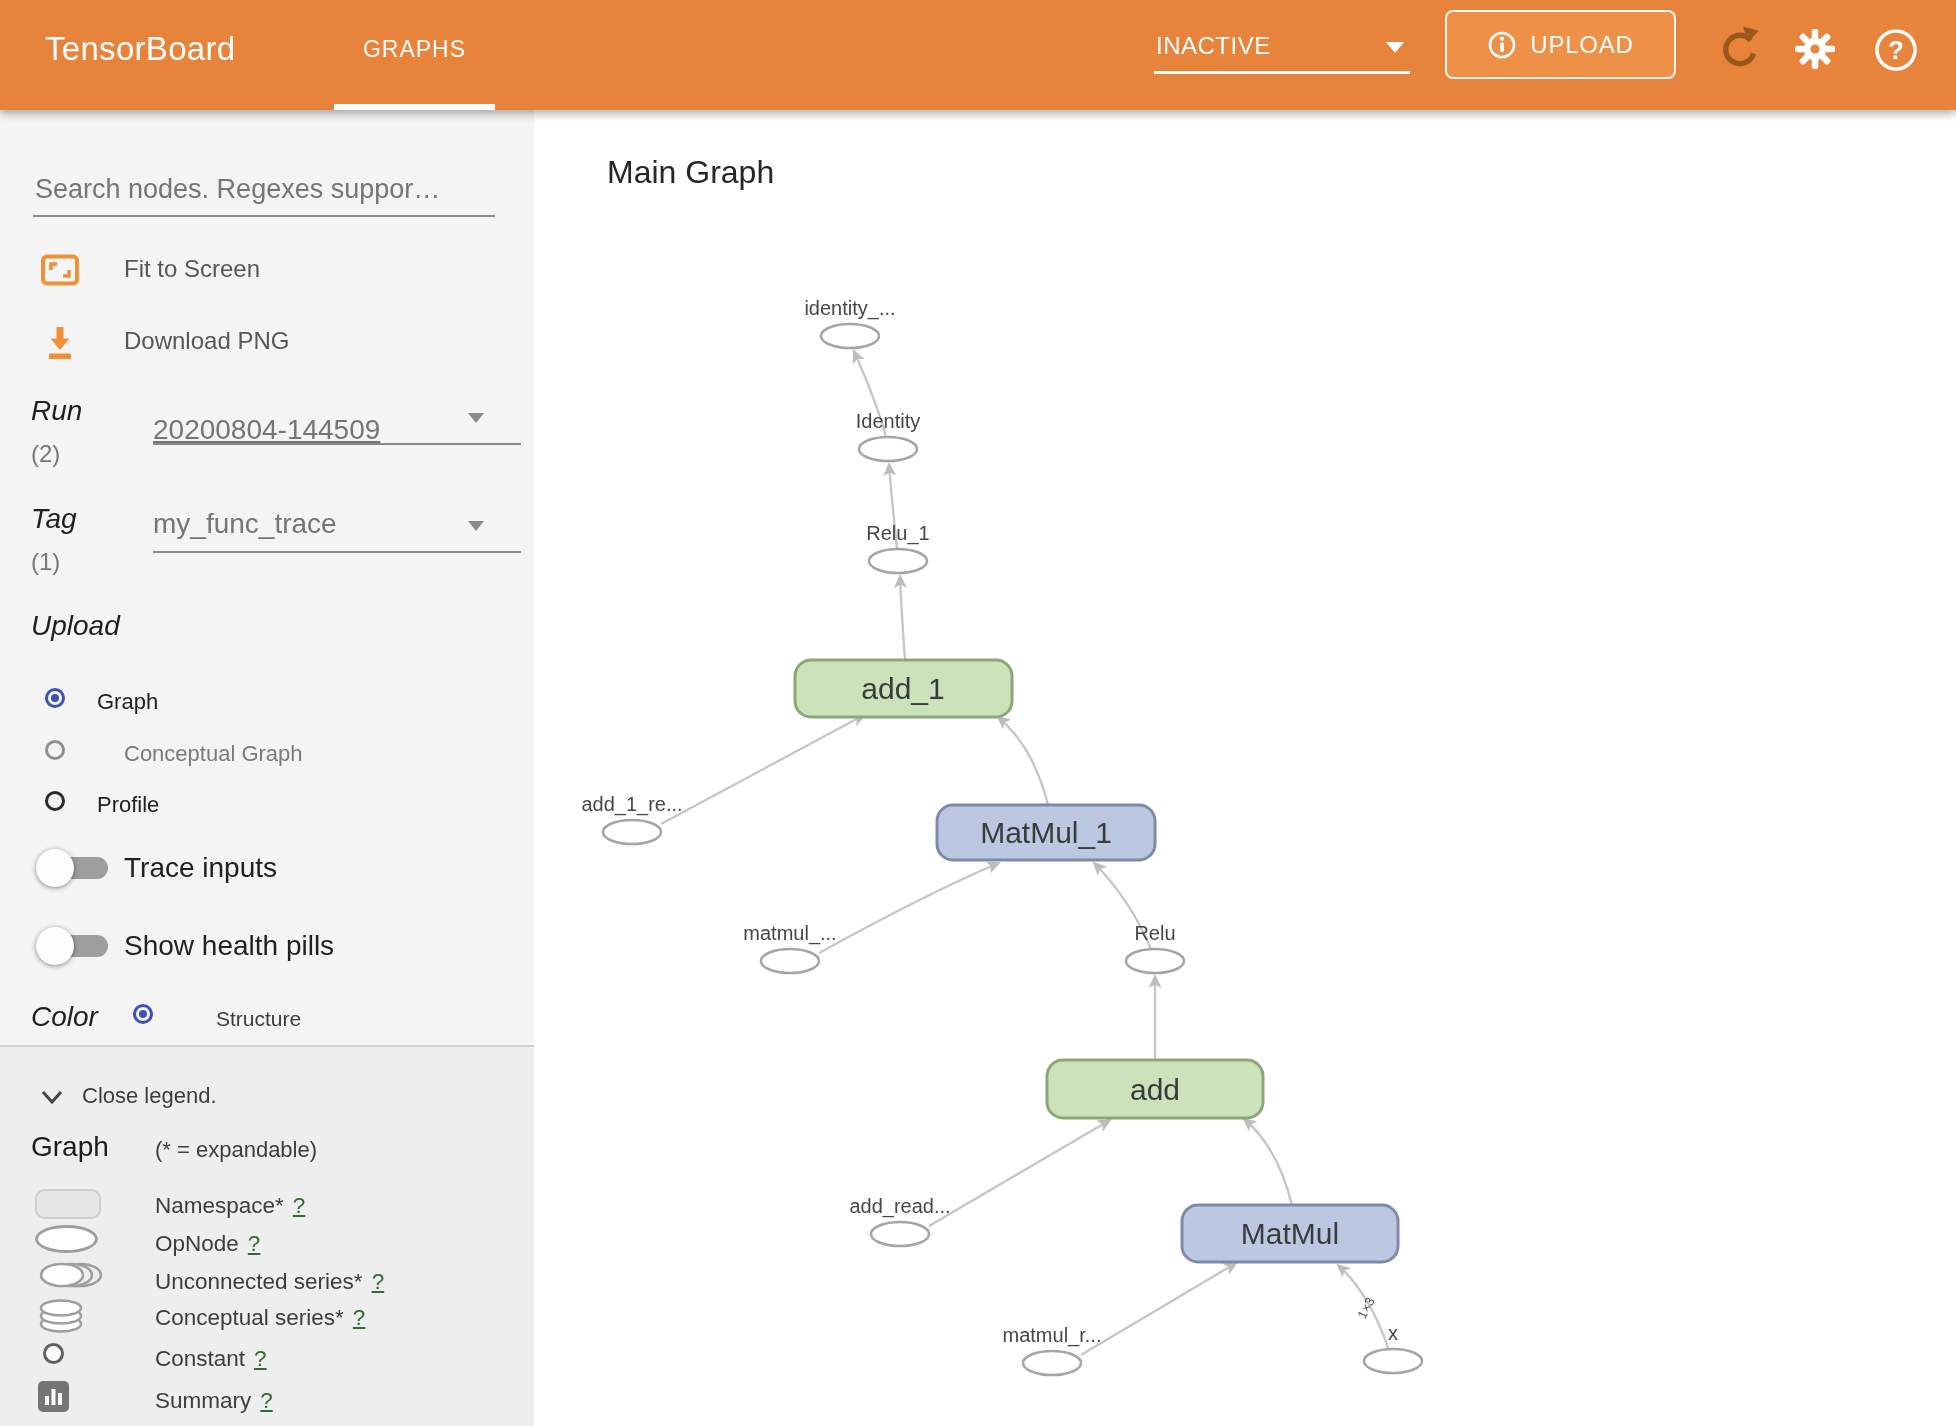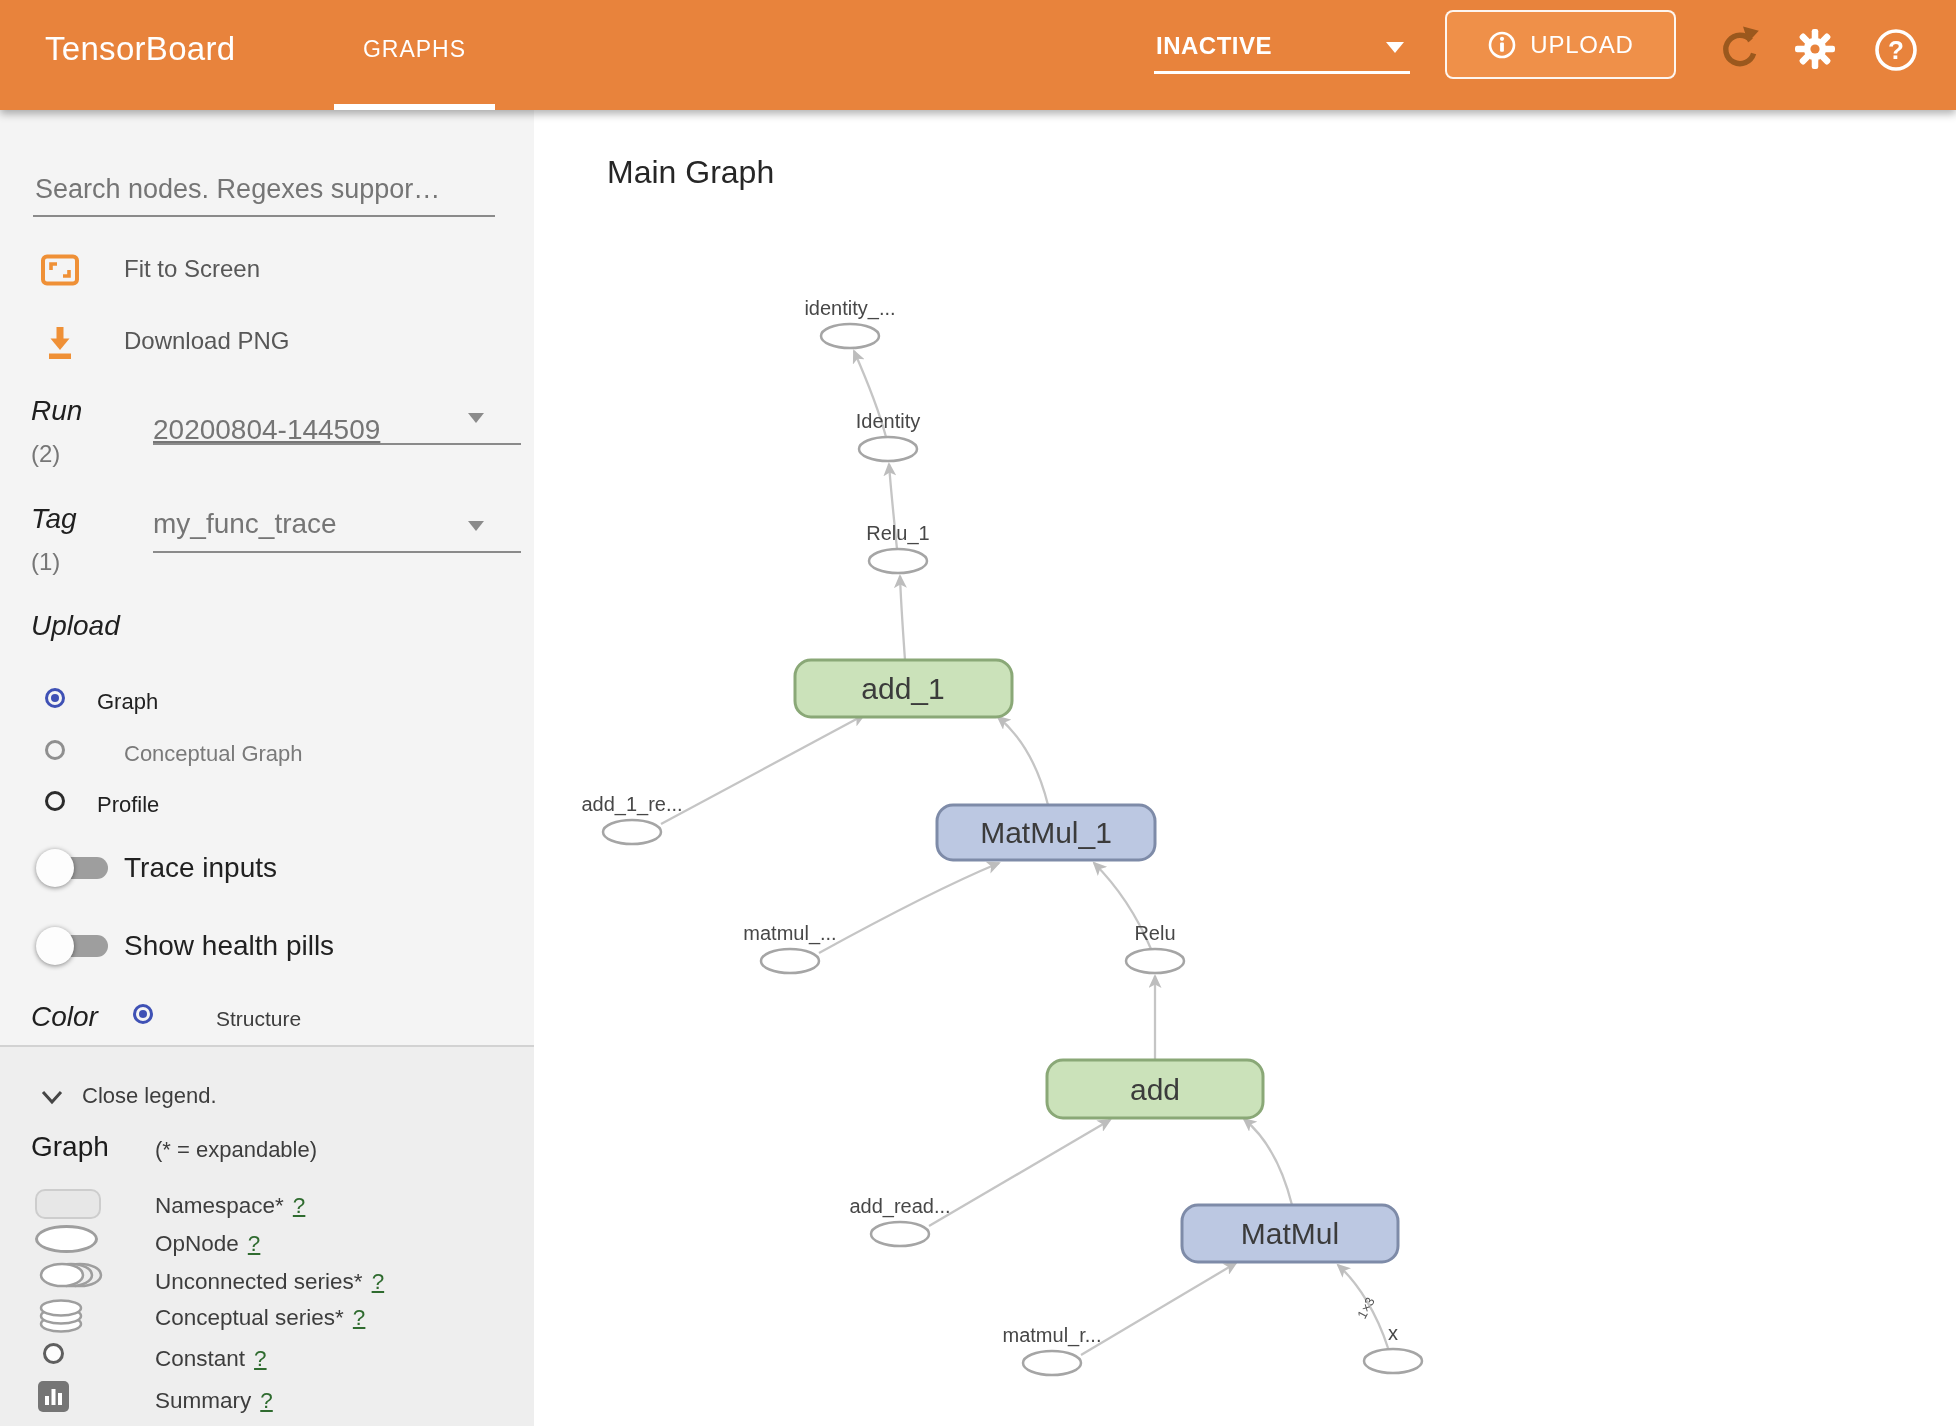--- a/index.html
+++ b/index.html
@@ -8,21 +8,21 @@
 
   
   .header { position:absolute; left:0; top:0; width:1956px; height:110px;
             background:#e8833c; z-index:20; box-shadow:0 4px 8px rgba(0,0,0,0.30); }
   .brand { position:absolute; left:45px; top:30px; font-size:33px; font-weight:500;
            color:#fff; letter-spacing:0.3px; }
   .tab { position:absolute; left:334px; top:36px; width:161px; text-align:center;
          font-size:23px; font-weight:500; color:#fff; letter-spacing:1px; }
   .tab-underline { position:absolute; left:334px; top:104px; width:161px; height:6px; background:#fff; }
   .status-select { position:absolute; left:1154px; top:26px; width:256px; height:48px; cursor:pointer; }
-  .status-text { position:absolute; left:2px; top:6px; font-size:24px; font-weight:700;
+  .status-text { position:absolute; left:2px; top:6px; font-size:24px; font-weight:400;
                  color:#fff; letter-spacing:0.5px; }
   .status-caret { position:absolute; right:6px; top:16px; width:0; height:0;
                   border-left:9px solid transparent; border-right:9px solid transparent;
                   border-top:11px solid #fff; }
   .status-underline { position:absolute; left:0; top:45px; width:256px; height:3px; background:#fff; }
   .upload-btn { position:absolute; left:1445px; top:10px; width:231px; height:69px;
                 border:2.5px solid rgba(255,255,255,0.92); border-radius:8px;
                 background:#ef9049; display:flex; align-items:center; justify-content:center;
                 gap:13px; cursor:pointer; }
   .upload-label { font-size:24px; font-weight:500; color:#fff; letter-spacing:0.8px; }

